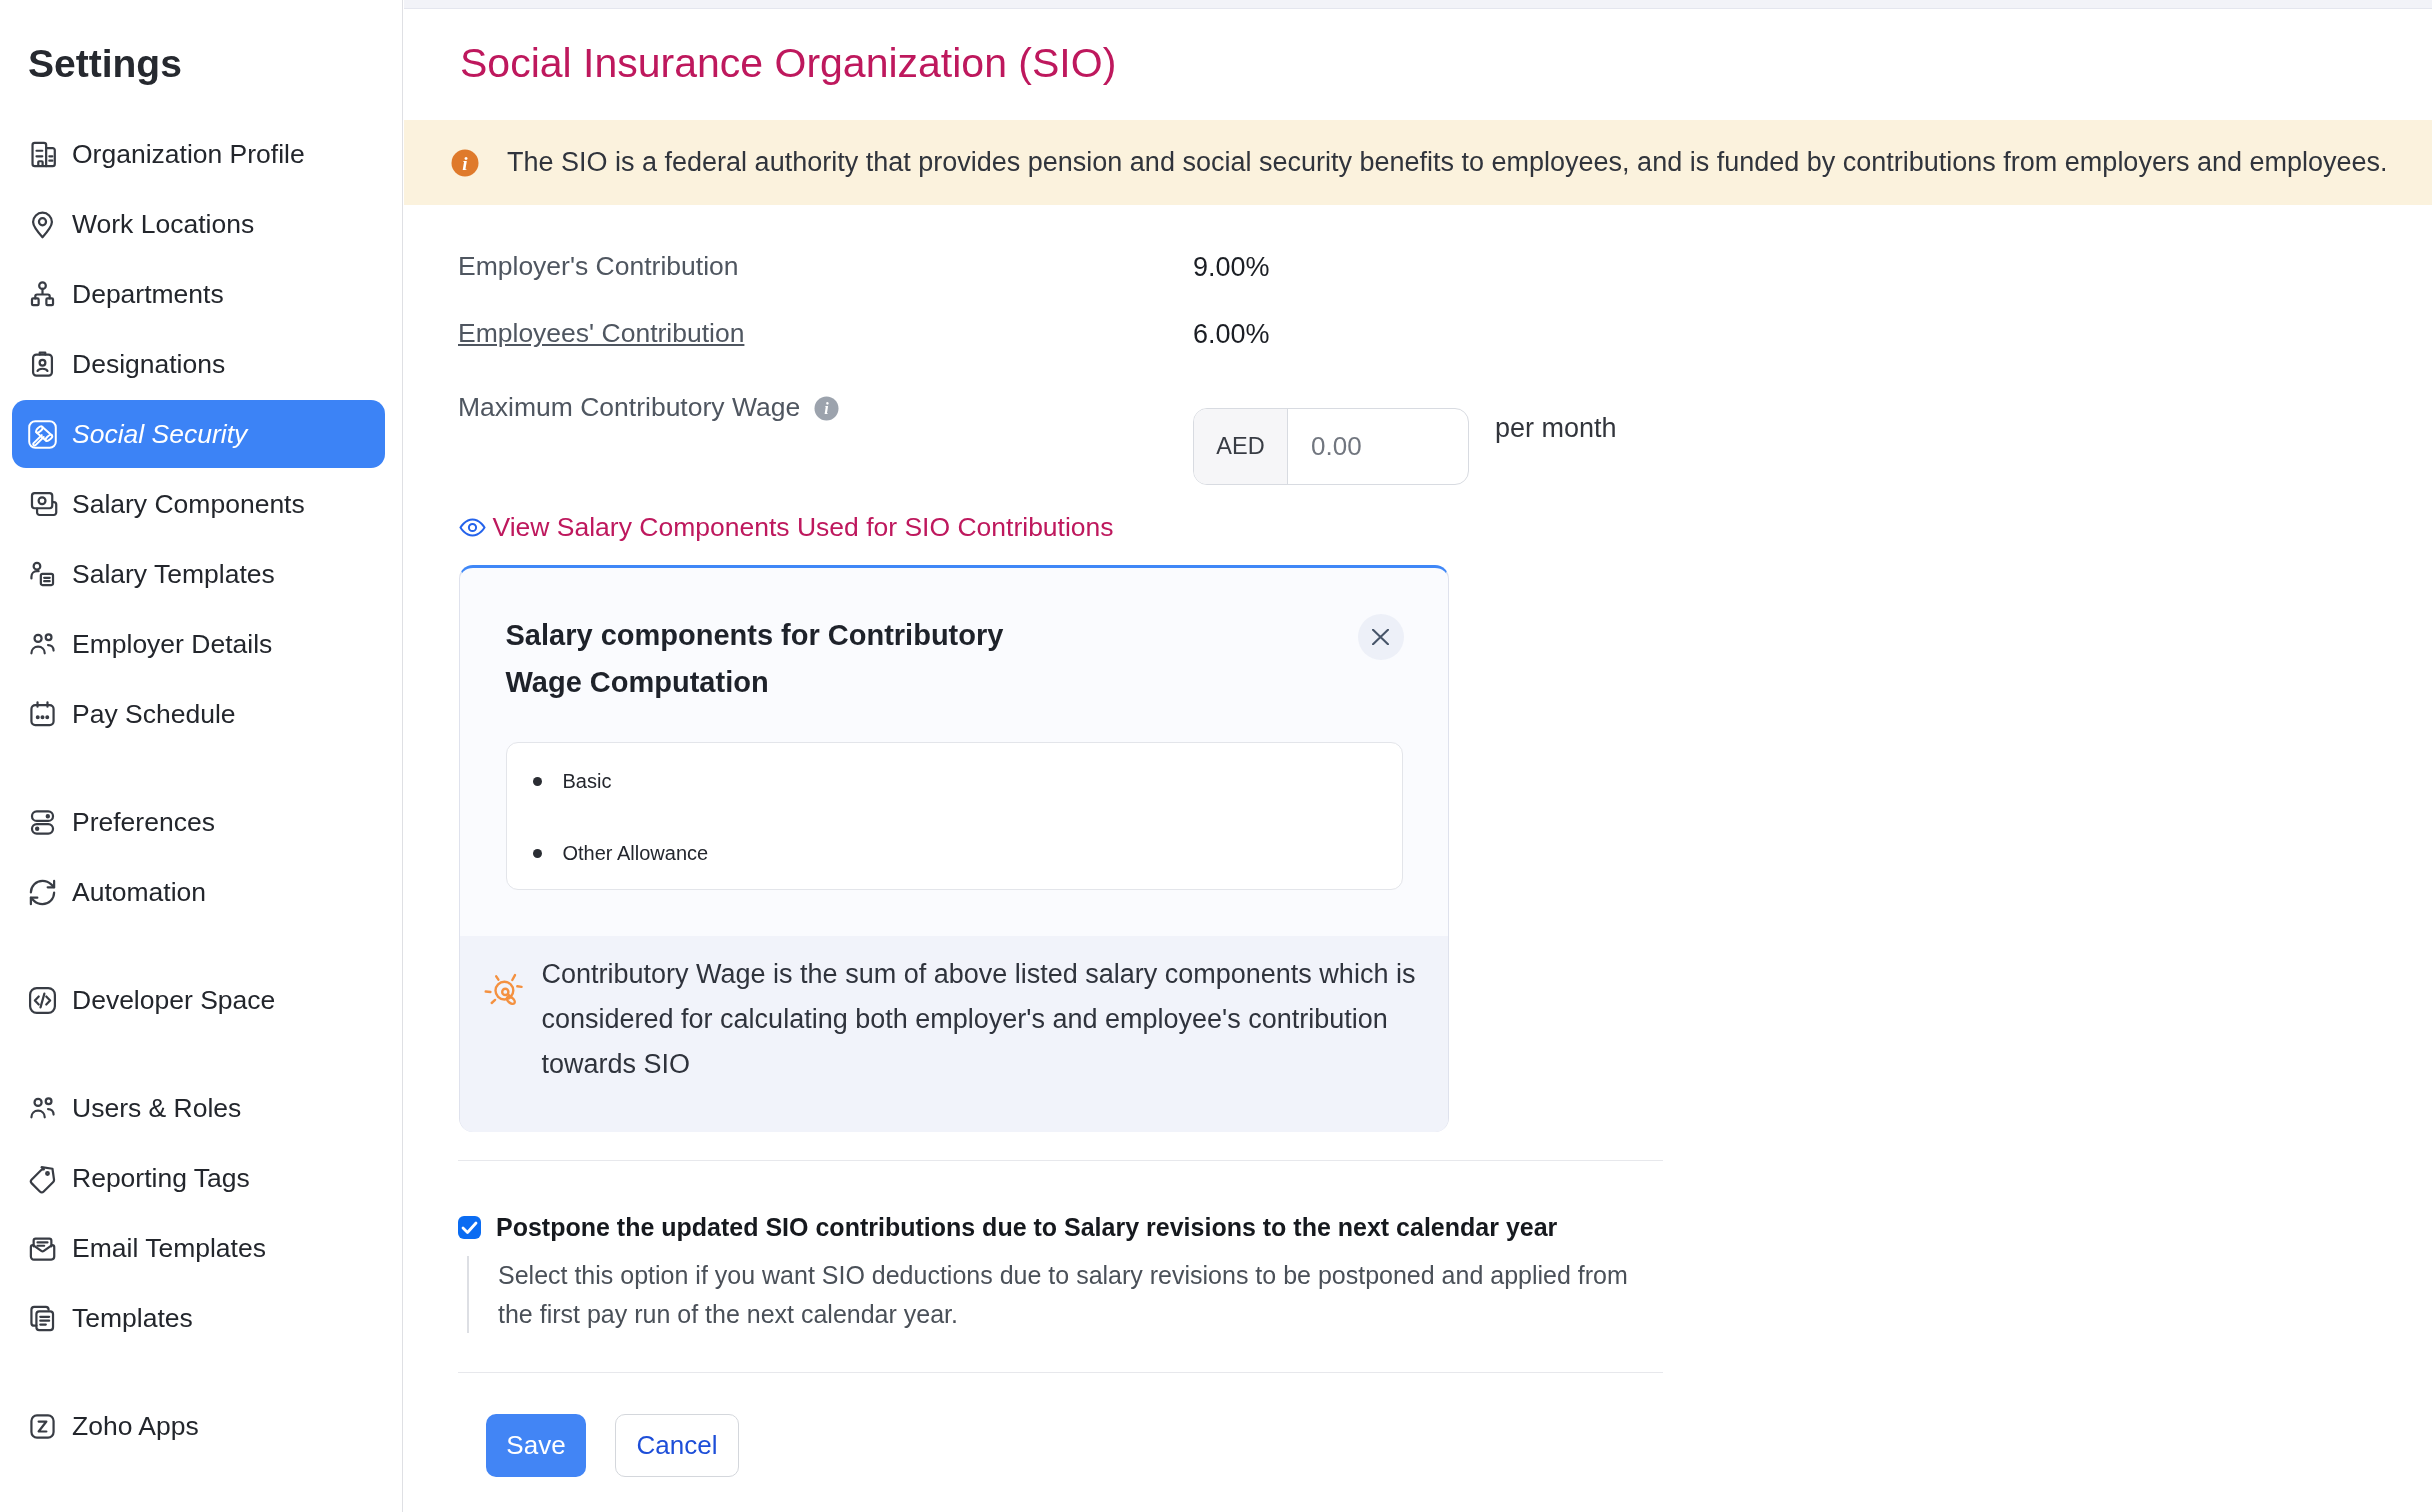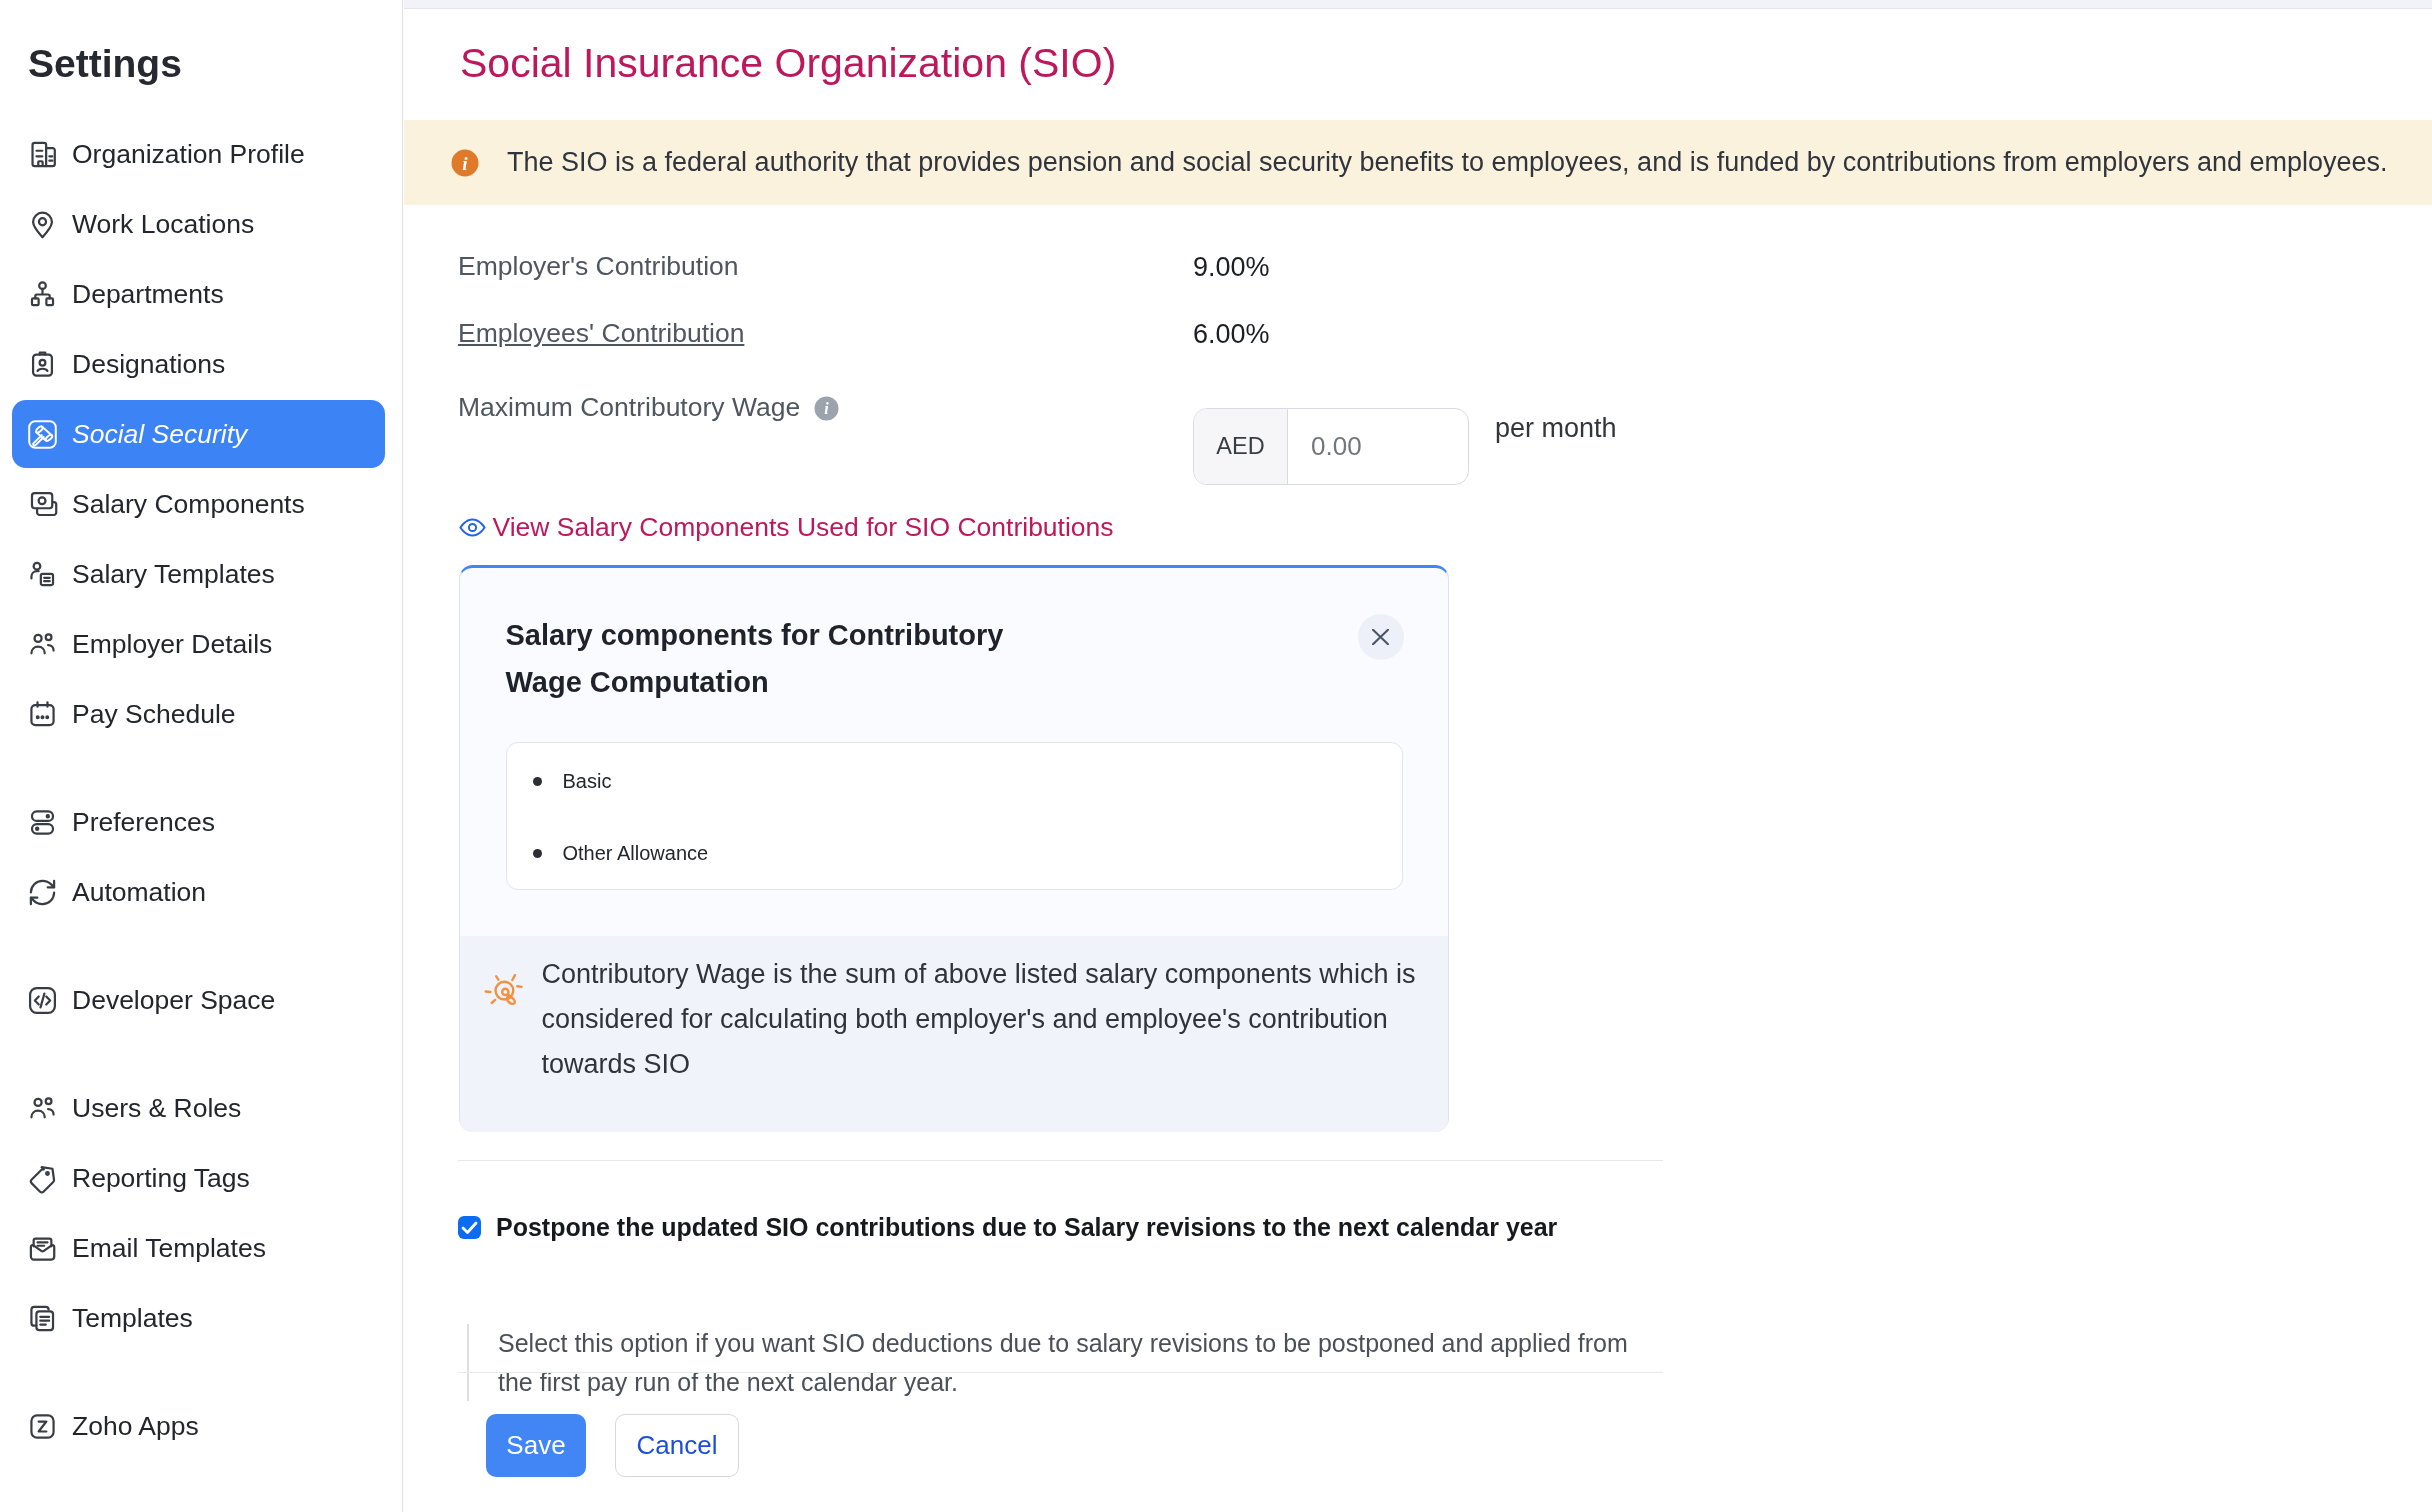--- a/index.html
+++ b/index.html
@@ -35,21 +35,21 @@
 #listbox { position:absolute; left:46px; top:174px; width:897px; height:148px; background:#fff; border:1px solid #E3E5EA; border-radius:12px; }
 .brow { position:absolute; left:0; width:100%; display:flex; align-items:center; font-size:20px; color:#24272E; }
 .brow .dot { width:9px; height:9px; border-radius:50%; background:#2A2D33; margin-left:26px; margin-right:21px; }
 #cfoot { position:absolute; left:0; top:368px; width:988px; height:196px; background:#F1F3FA; border-radius:0 0 13px 13px; }
 #cfoot svg { position:absolute; left:24px; top:34px; }
 #cfoot .txt { position:absolute; left:82px; top:16px; font-size:27px; line-height:45px; color:#2F333C; width:900px; }
 
 .divider { position:absolute; left:54px; width:1205px; height:1px; background:#E7E8EC; }
 #chk { position:absolute; left:54px; top:1216px; width:23px; height:23px; background:#0B6CF2; border-radius:6px; }
 #chklabel { position:absolute; left:92px; top:1213px; font-size:25px; font-weight:bold; color:#16191E; }
-#chkdesc { position:absolute; left:63px; top:1324px; border-left:2px solid #DDDFE4; padding-left:29px; font-size:25px; color:#4A5058; line-height:38.5px; }
+#chkdesc { position:absolute; left:63px; top:1256px; border-left:2px solid #DDDFE4; padding-left:29px; font-size:25px; color:#4A5058; line-height:38.5px; }
 .btn { position:absolute; top:1414px; height:63px; border-radius:10px; font-size:26px; display:flex; align-items:center; justify-content:center; }
 #save { left:82px; width:100px; background:#4285F5; color:#fff; }
 #cancel { left:211px; width:124px; background:#fff; border:1px solid #D4D7DC; color:#1d4ed8; }
 </style>
 </head>
 <body>
 <div id="sidebar">
 <h1>Settings</h1>
 <div id="nav">
 <div class="nav-item"><svg viewBox="0 0 28 28">

